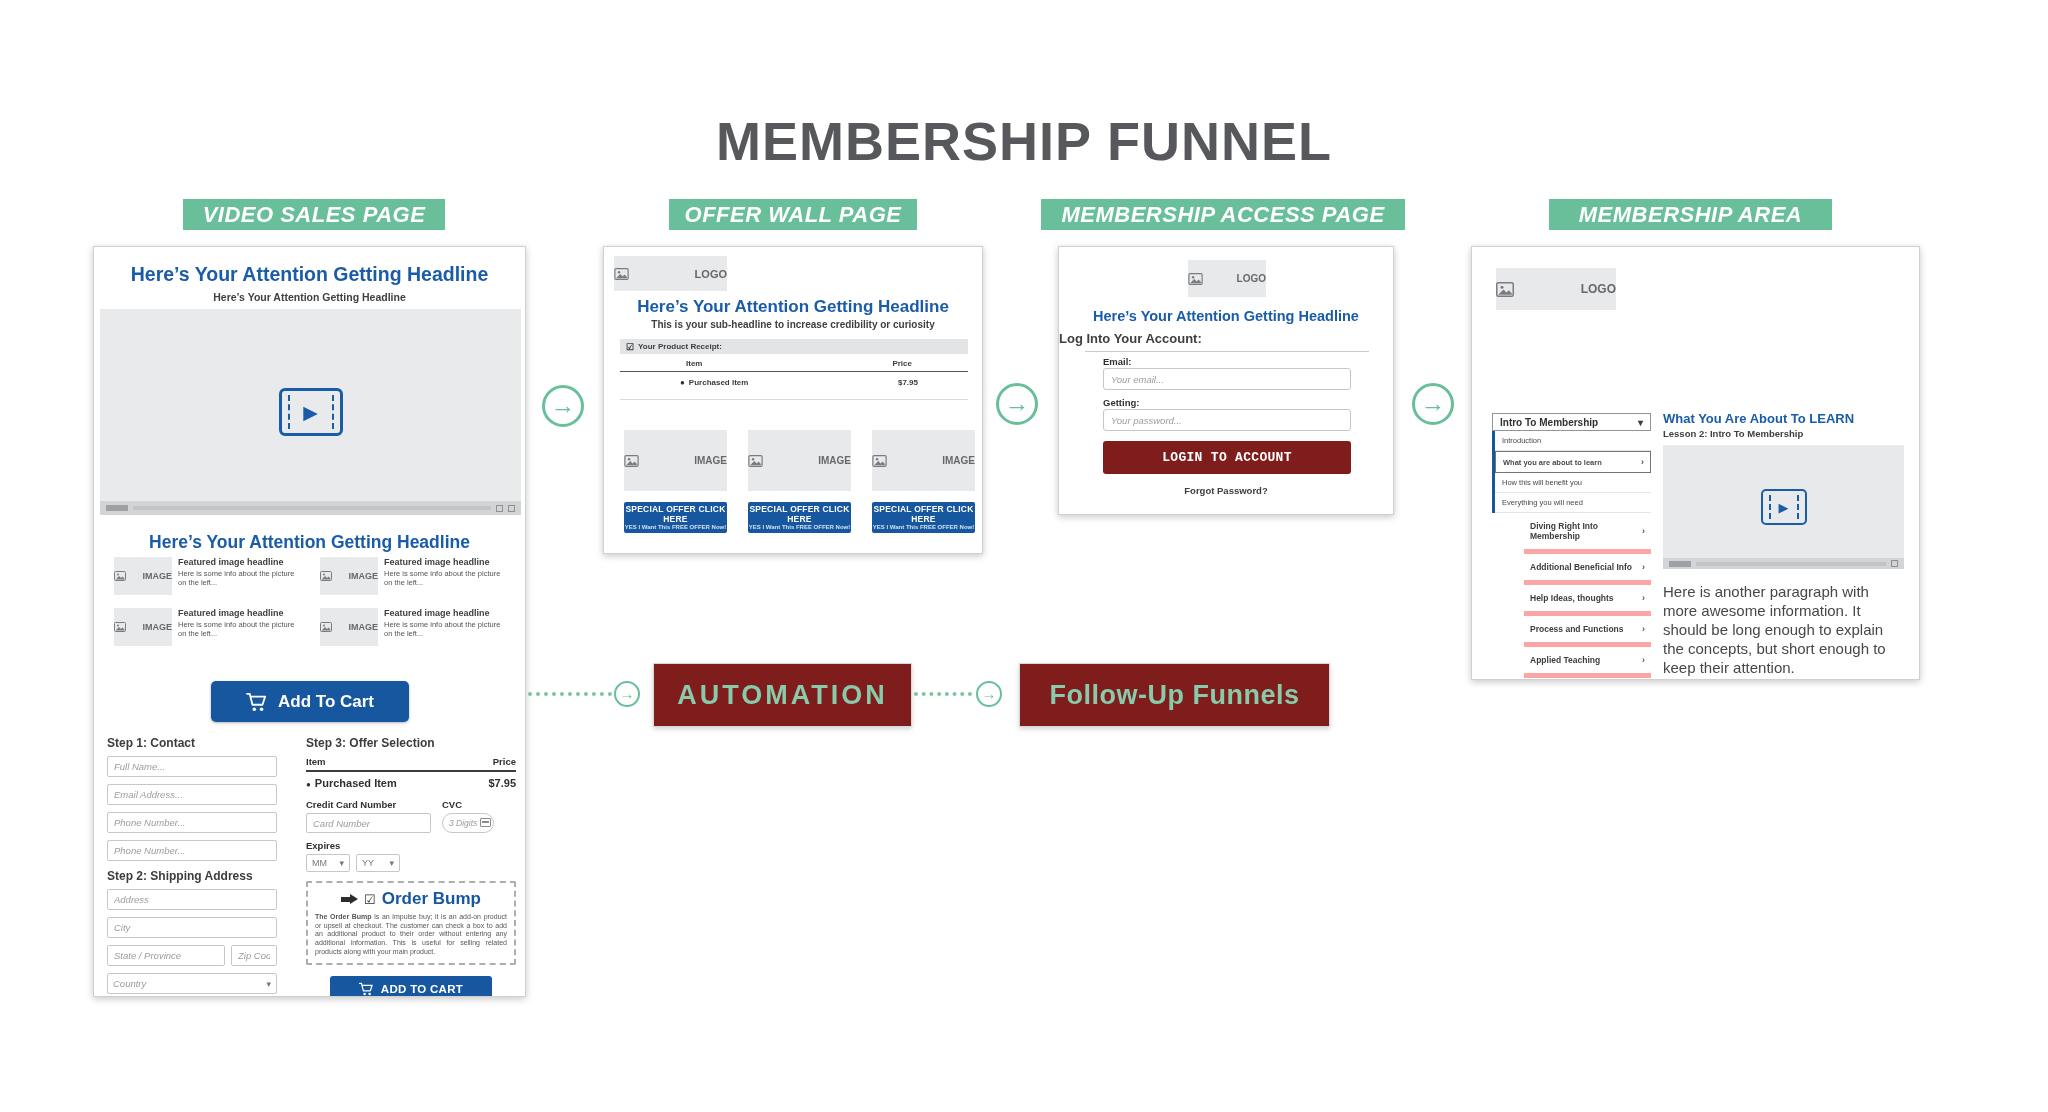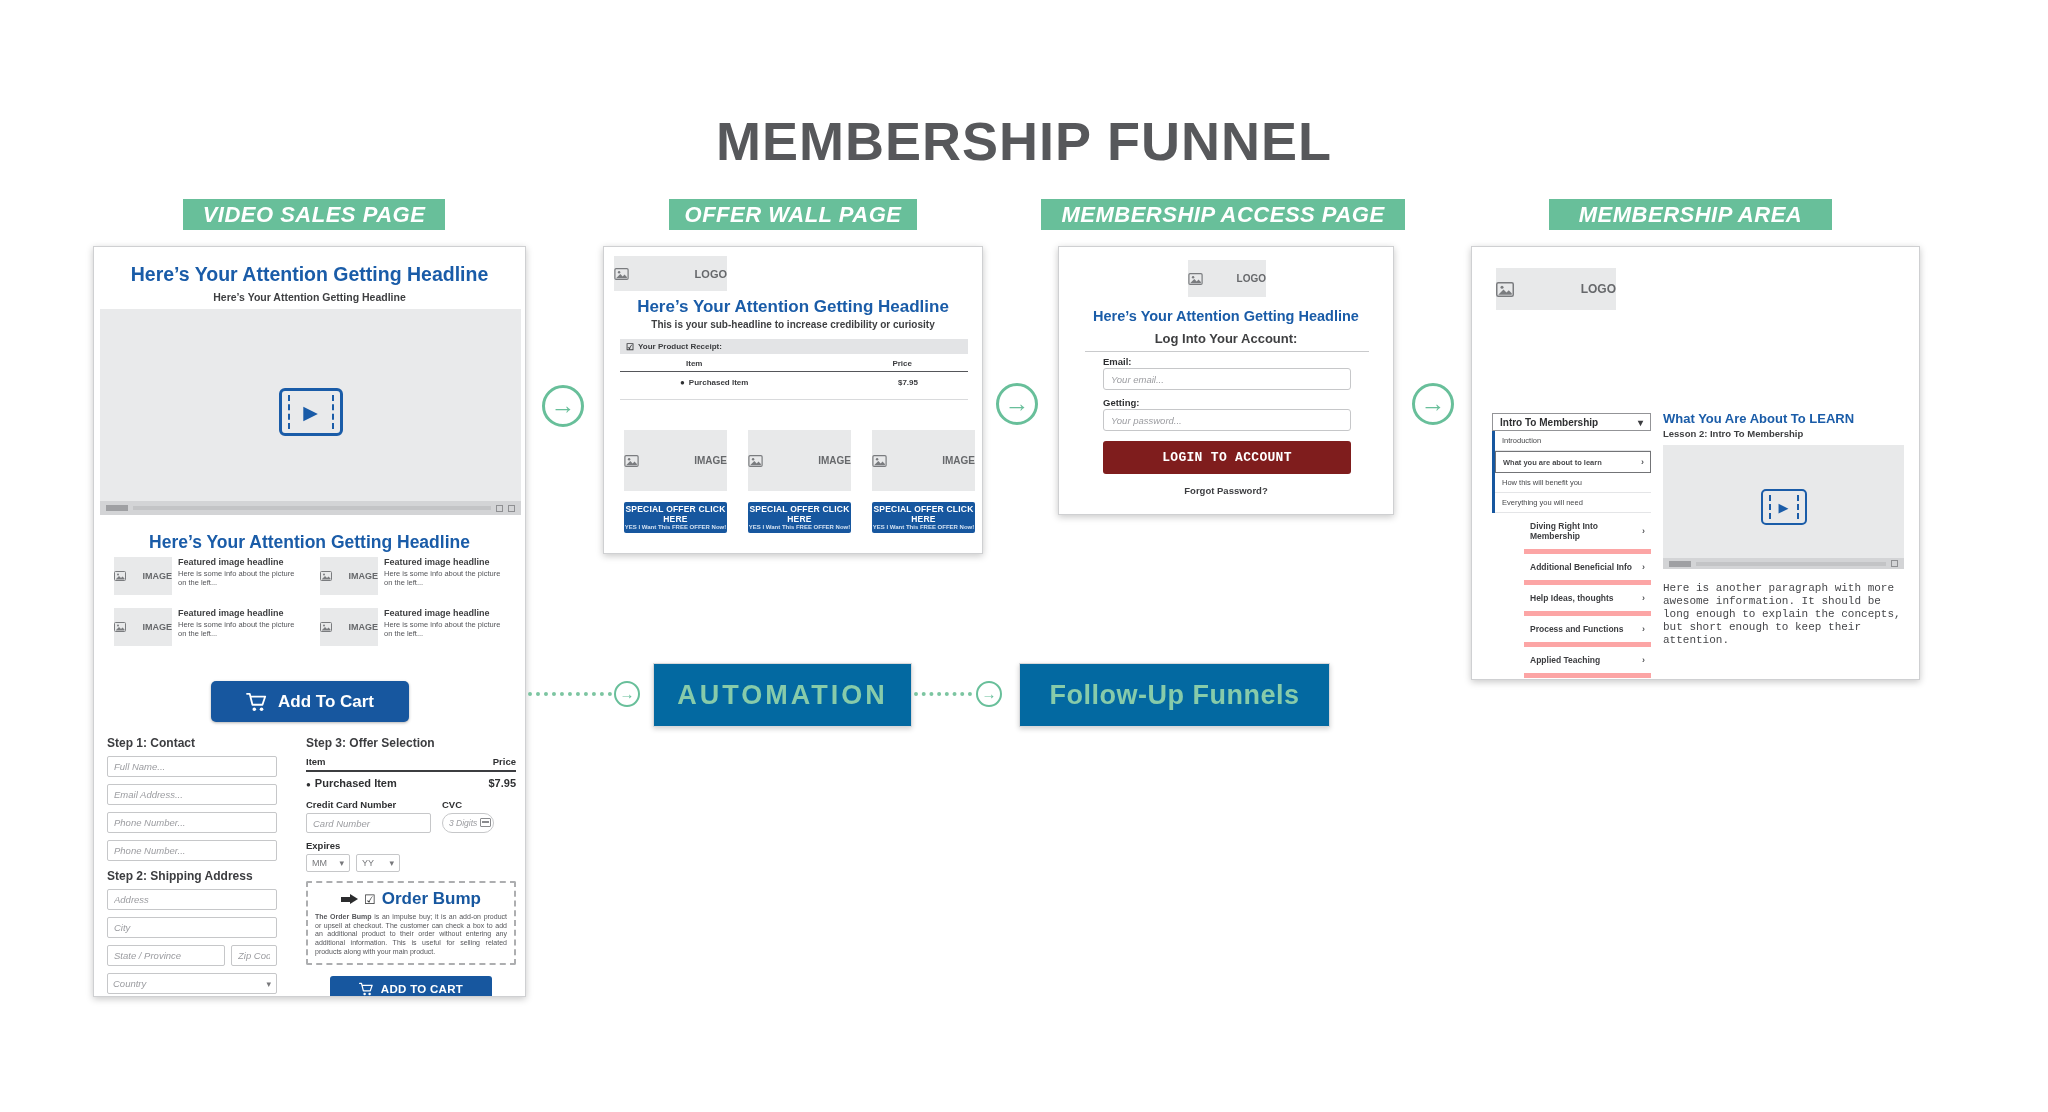--- a/index.html
+++ b/index.html
@@ -125,21 +125,21 @@
   .offer-img { width:103px; height:61px; font-size:10px; }
   .offer-btn { margin-top:11px; width:100%; height:31px; background:#17579f; border:none; border-radius:2px;
     color:#fff; display:flex; flex-direction:column; align-items:center; justify-content:center;
     line-height:1.2; cursor:pointer; font-family:inherit; }
   .offer-btn .l1 { font-size:8.5px; font-weight:800; letter-spacing:.2px; }
   .offer-btn .l2 { font-size:6px; font-weight:700; color:#d4e2f2; }
 
   
   .map-logo { position:absolute; left:129px; top:13px; width:78px; height:37px; font-size:10px; }
   .map-h1 { position:absolute; left:0; top:61px; width:100%; text-align:center; font-size:14.5px; font-weight:800; }
-  .map-login { position:absolute; left:0; top:84px; width:100%; text-align:center;
+  .map-login { position:absolute; left:0; top:84px; width:100%; 
     font-size:13px; font-weight:700; color:#3e3f41; }
   .map-sep { position:absolute; left:26px; top:104px; width:284px; border-top:1px solid #c9cacc; }
   .map-lab { position:absolute; left:44px; font-size:9.5px; font-weight:800; color:#2f3032; }
   .f-inp { position:absolute; border:1px solid #c6c7c9; border-radius:3px; padding:0 7px;
     font-size:9.5px; color:#55565a; background:#fff; }
   .map-btn { position:absolute; left:44px; top:194px; width:248px; height:33px; background:#7f1d1d;
     border:none; border-radius:3px; color:#fff; font-size:13px; font-weight:800; letter-spacing:.3px;
     display:flex; align-items:center; justify-content:center; cursor:pointer; font-family:Liberation Mono, monospace; }
   .map-forgot { position:absolute; left:0; top:238px; width:100%; text-align:center;
     font-size:9.5px; font-weight:800; color:#3c3d40; cursor:pointer; }
@@ -158,29 +158,29 @@
   .ma-sub-item.active { border:1px solid #737477; font-weight:800; }
   .ma-sec-item { padding:8px 6px; font-size:8.5px; font-weight:800; color:#3c3d40;
     border-bottom:5px solid #fca5a5; display:flex; justify-content:space-between; align-items:center; cursor:pointer;margin-left:32px; }
   .chev { color:#55565a; font-size:9px; font-weight:700; }
   .caret-head { font-size:10px; color:#3c3d40; }
   .ma-content { position:absolute; left:191px; top:164px; width:241px; }
   .ma-lt { font-size:13px; font-weight:800; color:#1a5ca8; }
   .ma-ls { font-size:9.5px; font-weight:800; color:#3e3f41; margin-top:2px; }
   .ma-video { margin-top:6px; position:relative; width:241px; height:124px; background:#e8e9ea;
     display:flex; align-items:center; justify-content:center; }
-  .ma-para { margin-top:13px; font-size:11px; line-height:13px; color:#46474a;font-family:Liberation Mono, monospace; }
+  .ma-para { margin-top:13px; font-size:15px; line-height:19px; color:#46474a; }
 
   
   .flow-circle { position:absolute; width:42px; height:42px; border:3px solid #68bf9a; border-radius:50%;
     color:#68bf9a; background:#fff; display:flex; align-items:center; justify-content:center;
     font-size:25px; font-weight:700; padding-bottom:2px; }
   .flow-circle.sm { width:26px; height:26px; border-width:2.5px; font-size:15px; padding-bottom:1px; }
   .dots { position:absolute; height:0; border-top:4px dotted #7cc5a1; }
-  .label-box { position:absolute; background:#0369a1; border:1px solid #d8d9db;
+  .label-box { position:absolute; background:#7f1d1d; border:1px solid #d8d9db;
     box-shadow:0 2px 5px rgba(0,0,0,.18); display:flex; align-items:center; justify-content:center; }
   .lb-text-a { font-size:27px; font-weight:800; letter-spacing:3px; color:#87cbaa; }
   .lb-text-f { font-size:27px; font-weight:800; letter-spacing:.5px; color:#87cbaa; }
 </style>
 </head>
 <body>
 
 <div class="canvas">
 
   <div class="main-title">MEMBERSHIP FUNNEL</div>

